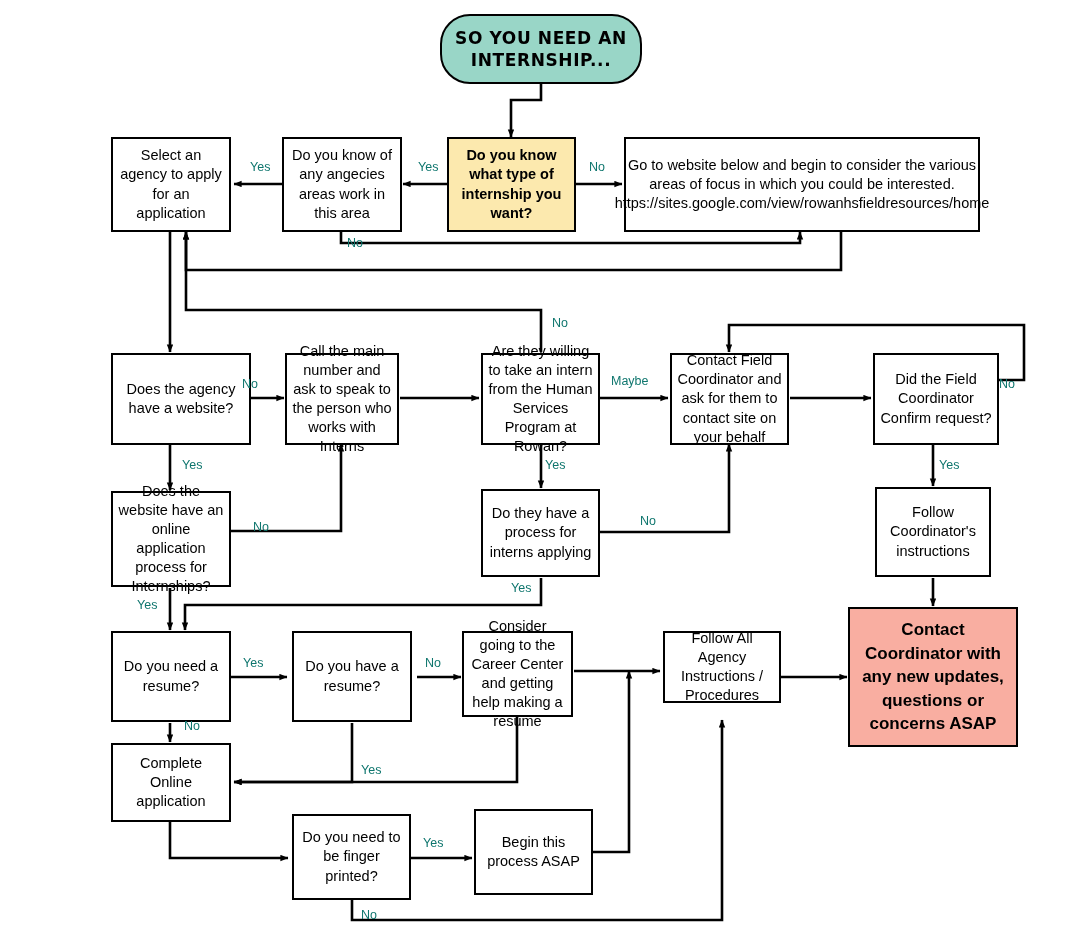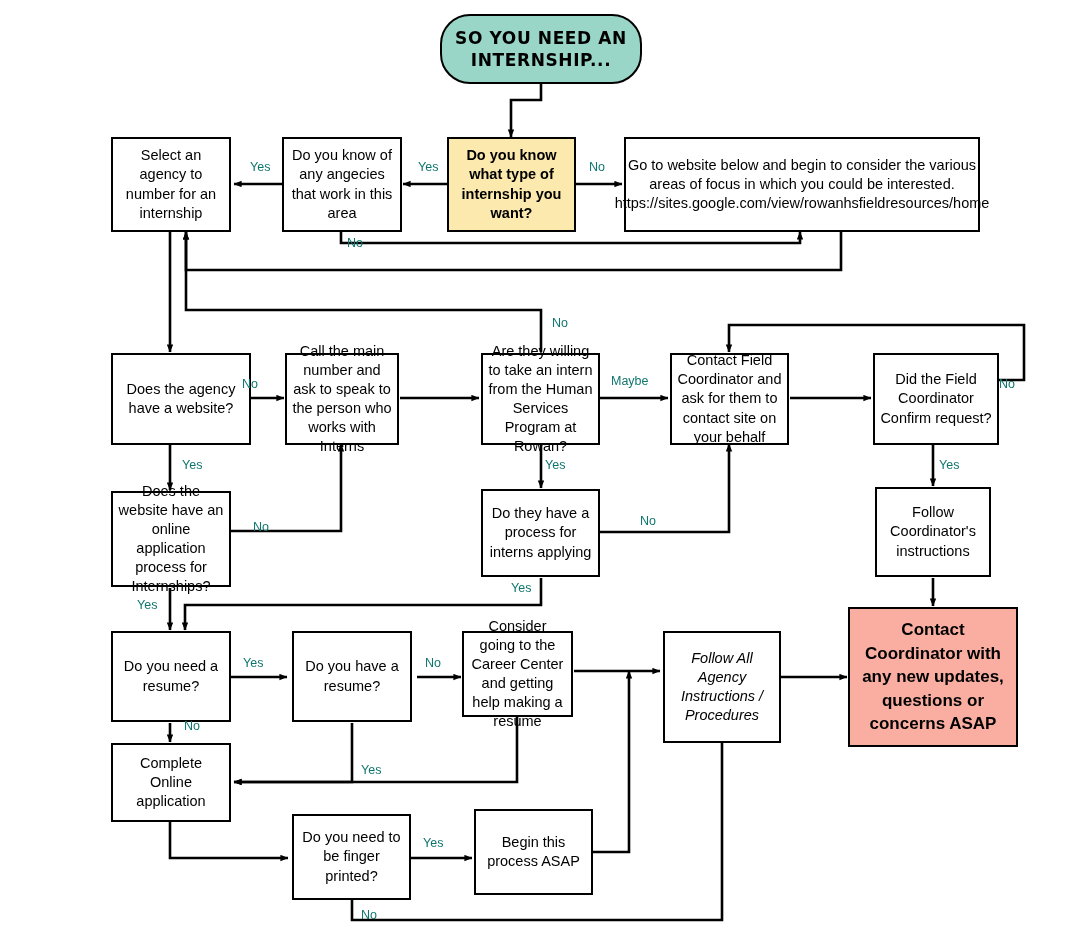--- a/index.html
+++ b/index.html
@@ -150,25 +150,25 @@
 
   <div class="node start" style="left:440px; top:14px; width:202px; height:70px;">
     <span>SO YOU NEED AN INTERNSHIP...</span>
   </div>
 
   <div class="node decision-hl" style="left:447px; top:137px; width:129px; height:95px;">
     <span>Do you know what type of internship you want?</span>
   </div>
 
   <div class="node" style="left:282px; top:137px; width:120px; height:95px;">
-    <span>Do you know  of any angecies that work in this area</span>
+    <span>Do you know  of any angecies areas work in this area</span>
   </div>
 
   <div class="node" style="left:111px; top:137px; width:120px; height:95px;">
-    <span>Select an agency to number for an internship</span>
+    <span>Select an agency to apply for an application</span>
   </div>
 
   <div class="node wide-text" style="left:624px; top:137px; width:356px; height:95px;">
     <span>Go to website below and begin to consider the various areas of focus in which you could be interested. https://sites.google.com/view/rowanhsfieldresources/home</span>
   </div>
 
   <div class="node" style="left:111px; top:353px; width:140px; height:92px;">
     <span>Does the agency have a website?</span>
   </div>
 
@@ -205,21 +205,21 @@
   </div>
 
   <div class="node" style="left:292px; top:631px; width:120px; height:91px;">
     <span>Do you have a resume?</span>
   </div>
 
   <div class="node" style="left:462px; top:631px; width:111px; height:86px;">
     <span>Consider going to the Career Center and getting help making a resume</span>
   </div>
 
-  <div class="node" style="left:663px; top:631px; width:118px; height:112px;font-style:italic;">
+  <div class="node" style="left:663px; top:631px; width:118px; height:72px;">
     <span>Follow All Agency Instructions / Procedures</span>
   </div>
 
   <div class="node terminal" style="left:848px; top:607px; width:170px; height:140px;">
     <span>Contact Coordinator with any new updates, questions or concerns ASAP</span>
   </div>
 
   <div class="node" style="left:111px; top:743px; width:120px; height:79px;">
     <span>Complete Online application</span>
   </div>

